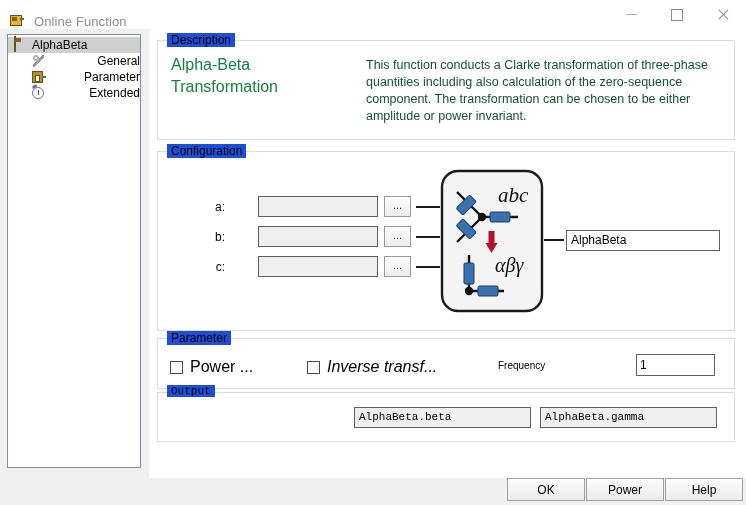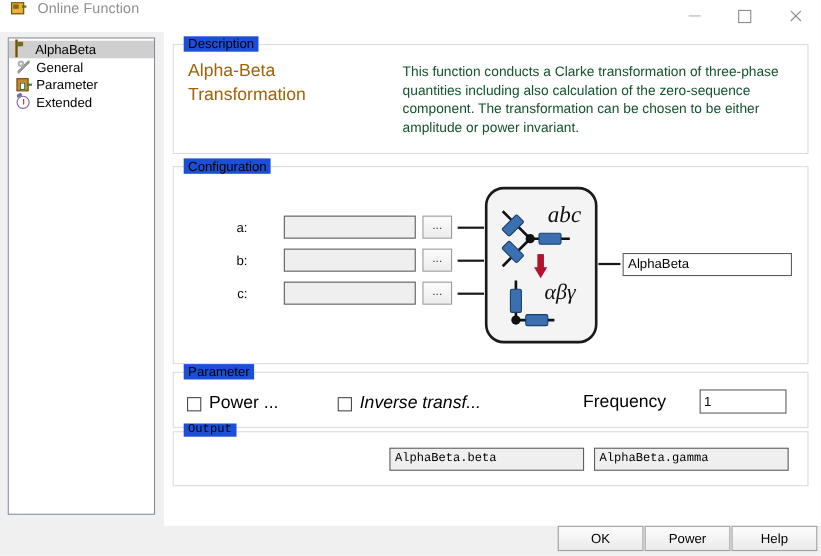--- a/index.html
+++ b/index.html
@@ -17,21 +17,21 @@
     position: relative;
   }
 
   
   #titlebar {
     position: absolute;
     left: 0; top: 0;
     width: 746px; height: 29px;
     background: #ffffff;
     display: flex;
-    align-items: flex-start;
+    align-items: flex-end;
   }
   #titlebar .ticon {
     width: 16px; height: 16px;
     margin-left: 9px;
     position: relative;
     flex: none;
   }
   #titlebar .ttext {
     margin-left: 9px;
     font-size: 13px;
@@ -100,21 +100,21 @@
     white-space: nowrap;
   }
   .trow.sel { background: #cfcfcf; }
   .trow .ti {
     width: 16px; height: 16px;
     flex: none;
     position: relative;
   }
   .trow .tl { margin-left: 4px; }
   #row-alphabeta { margin-top: 2px; padding-left: 4px; }
-  .child { padding-left: 5px; }
+  .child { padding-left: 22px; justify-content: space-between; }
 
   
   .ico-module {
     background: #e8b13c;
     border: 1px solid #6d4f10;
     width: 12px; height: 11px;
     margin: 3px 0 0 2px;
     position: relative;
     box-sizing: border-box;
   }
@@ -221,21 +221,21 @@
   #g-desc   { left: 8px;  top: 11px;  width: 578px; height: 100px; }
   #g-config { left: 8px;  top: 122px; width: 578px; height: 180px; }
   #g-param  { left: 8px;  top: 309px; width: 578px; height: 51px;  }
   #g-output { left: 8px;  top: 363px; width: 578px; height: 50px;  }
 
   #desc-title {
     position: absolute;
     left: 13px; top: 13px;
     font-size: 16px;
     line-height: 22px;
-    color: #a16207;
+    color: #15803d;
   }
   #desc-body {
     position: absolute;
     left: 208px; top: 16px;
     width: 355px;
     font-size: 12.5px;
     line-height: 17px;
     color: #14532d;
   }
 
@@ -318,22 +318,22 @@
     border: 1px solid #4a4a4a;
     background: #fff;
     box-sizing: border-box;
     flex: none;
   }
   .cblabel { margin-left: 7px; }
   #cb-power   { left: 12px; }
   #cb-inverse { left: 149px; font-style: italic; }
   #freq-label {
     position: absolute;
-    left: 372px; top: 19px;
-    font-size: 16px;
+    left: 340px; top: 19px;
+    font-size: 10px;
     line-height: 15px;
   }
   #freq-input {
     position: absolute;
     left: 478px; top: 15px;
     width: 79px; height: 22px;
     background: #fff;
     border: 1px solid #5f5f5f;
     box-sizing: border-box;
     font-size: 12px;

